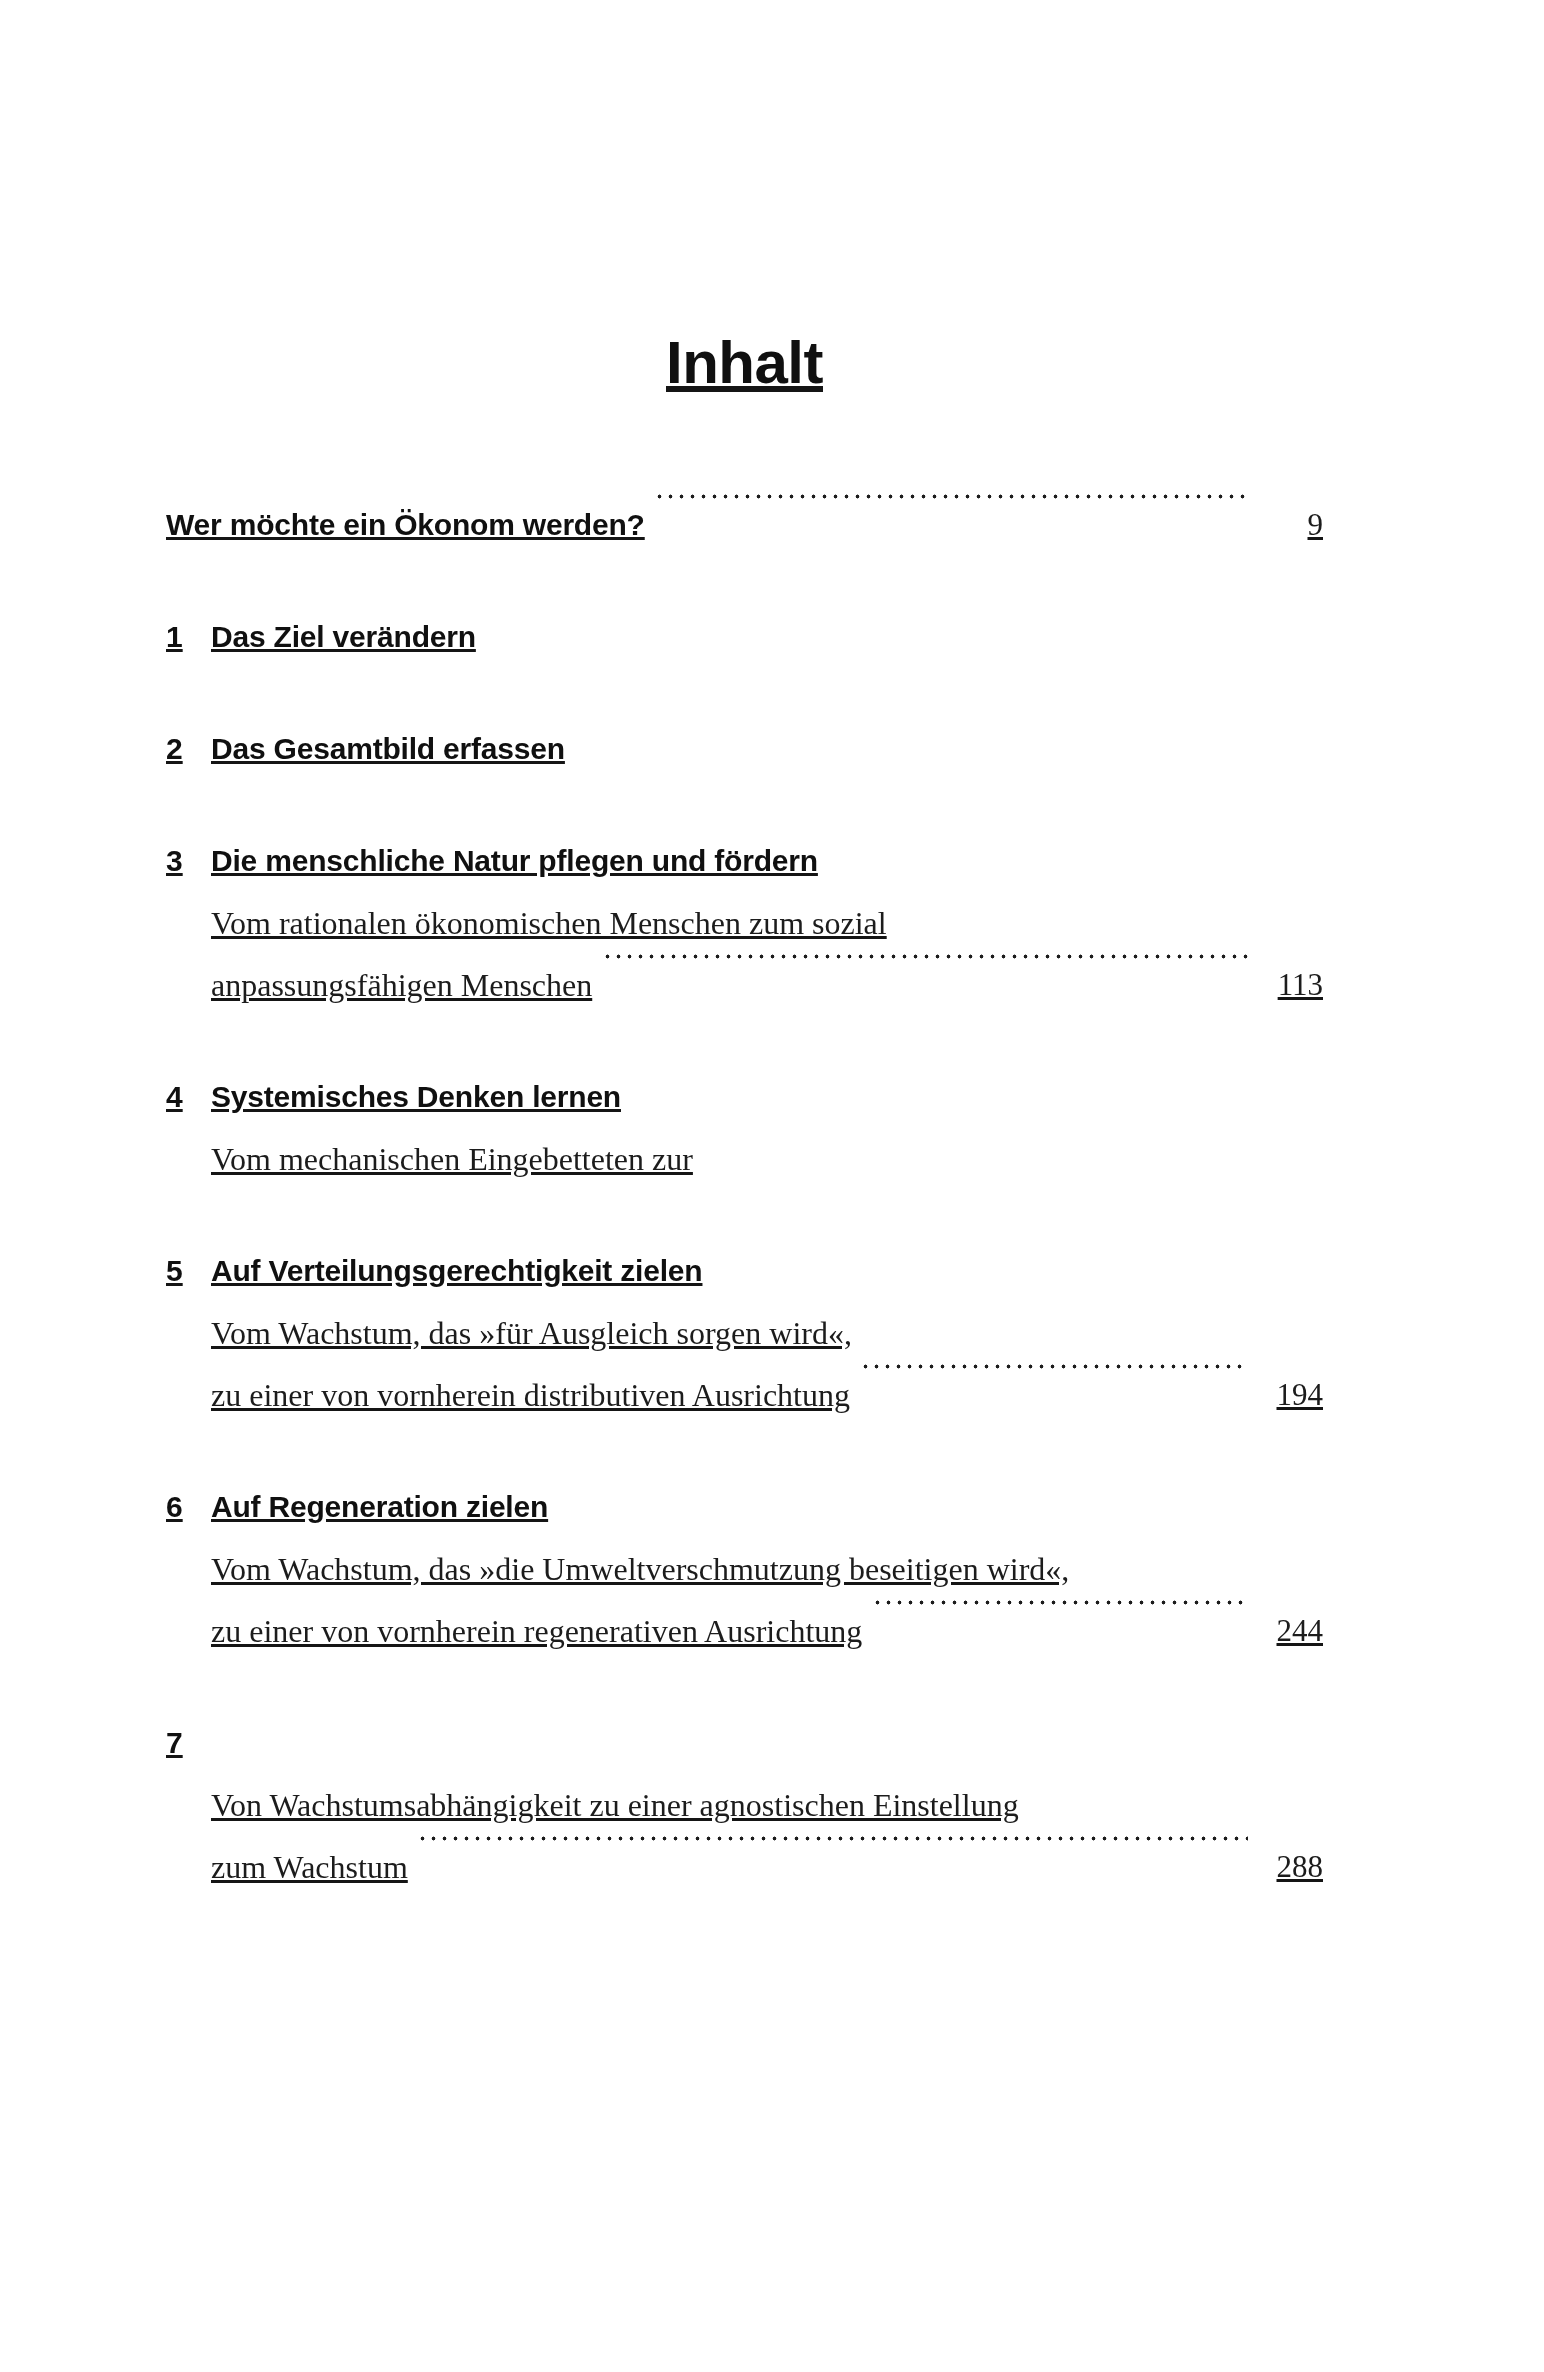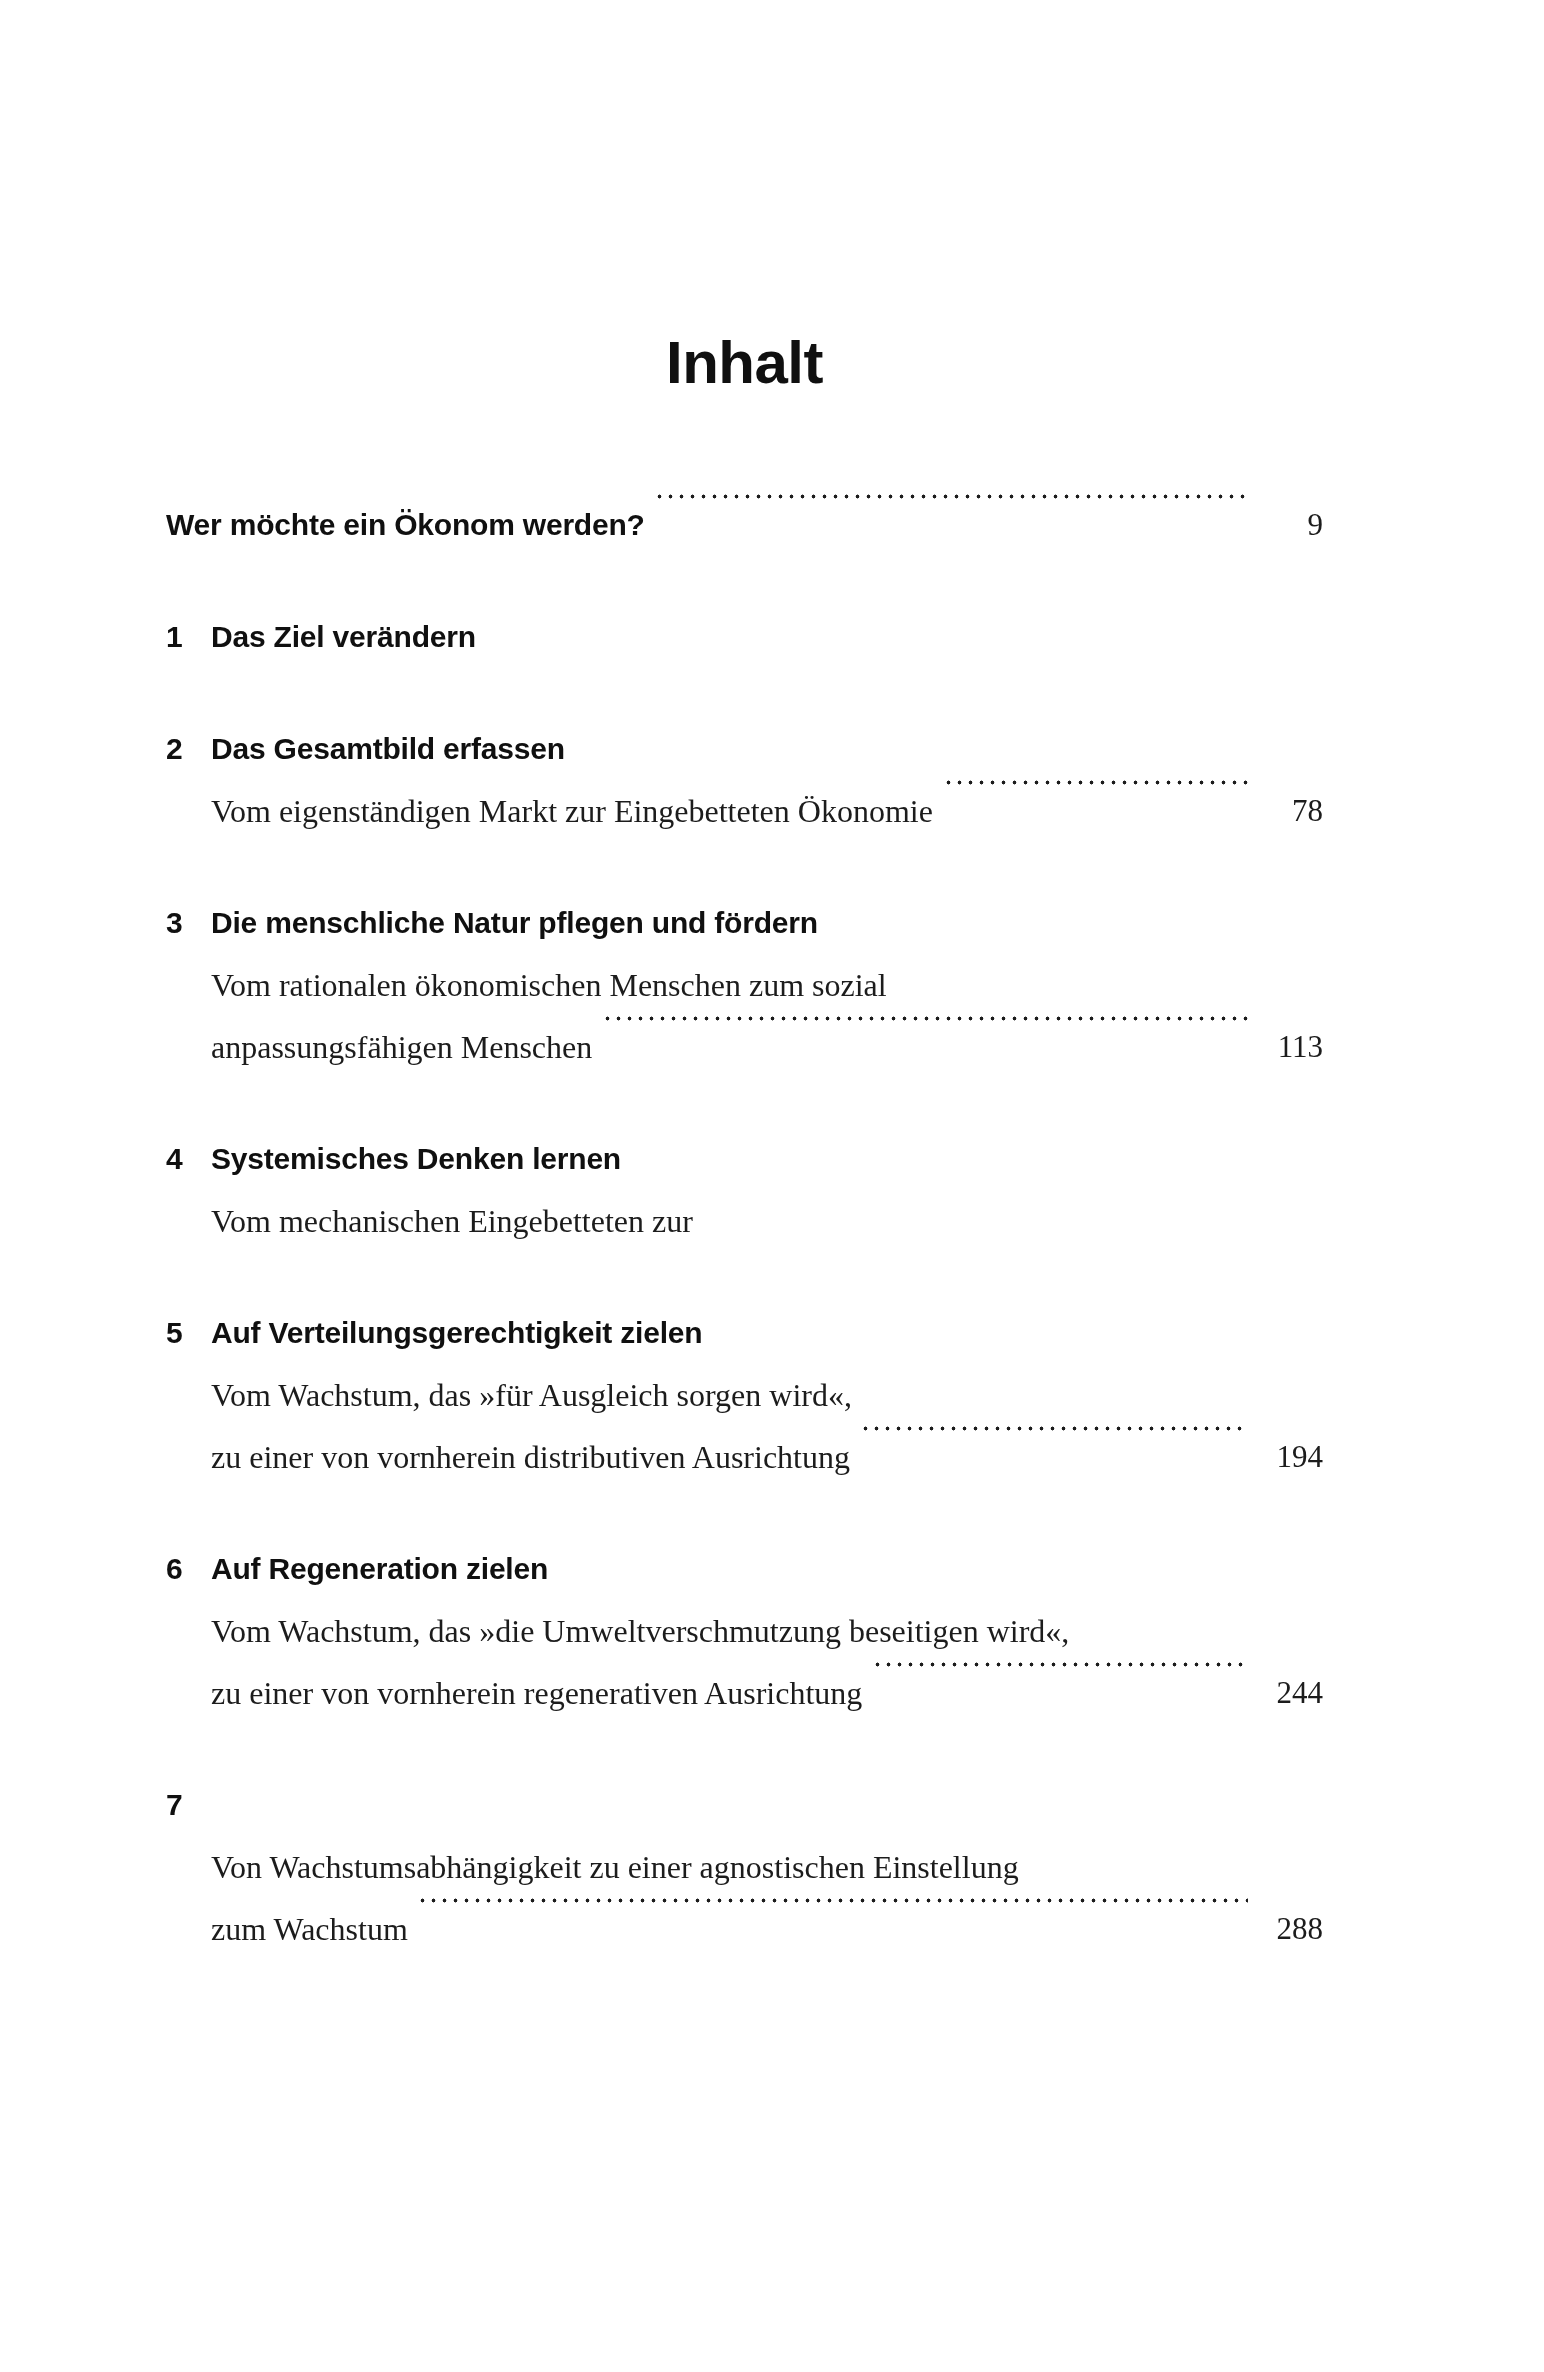--- a/index.html
+++ b/index.html
@@ -7,20 +7,21 @@
   html, body { background: #ffffff; }
   body {
     width: 1545px;
     height: 2372px;
     font-family: "Liberation Sans", sans-serif;
     color: #151515;
     overflow: hidden;
   }
   .page {
     padding: 332px 222px 0 166px; 
+    text-decoration: underline;
   }
   .title {
     text-align: center;
     font-size: 60px;
     font-weight: bold;
     letter-spacing: -0.5px;
     line-height: 62px;
     margin-bottom: 100px;
     color: #101010;
   }
@@ -90,25 +91,20 @@
       <span class="num">1</span>
       <span class="heading">Das Ziel verändern</span>
     </div>
   </div>
 
   <div class="entry">
     <div class="row">
       <span class="num">2</span>
       <span class="heading">Das Gesamtbild erfassen</span>
     </div>
-    <div class="row sub">
-      <span class="serif">Vom eigenständigen Markt zur Eingebetteten Ökonomie</span>
-      <span class="dots"></span>
-      <span class="pagenum">78</span>
-    </div>
   </div>
 
   <div class="entry">
     <div class="row">
       <span class="num">3</span>
       <span class="heading">Die menschliche Natur pflegen und fördern</span>
     </div>
     <div class="row sub">
       <span class="serif">Vom rationalen ökonomischen Menschen zum sozial</span>
     </div>

